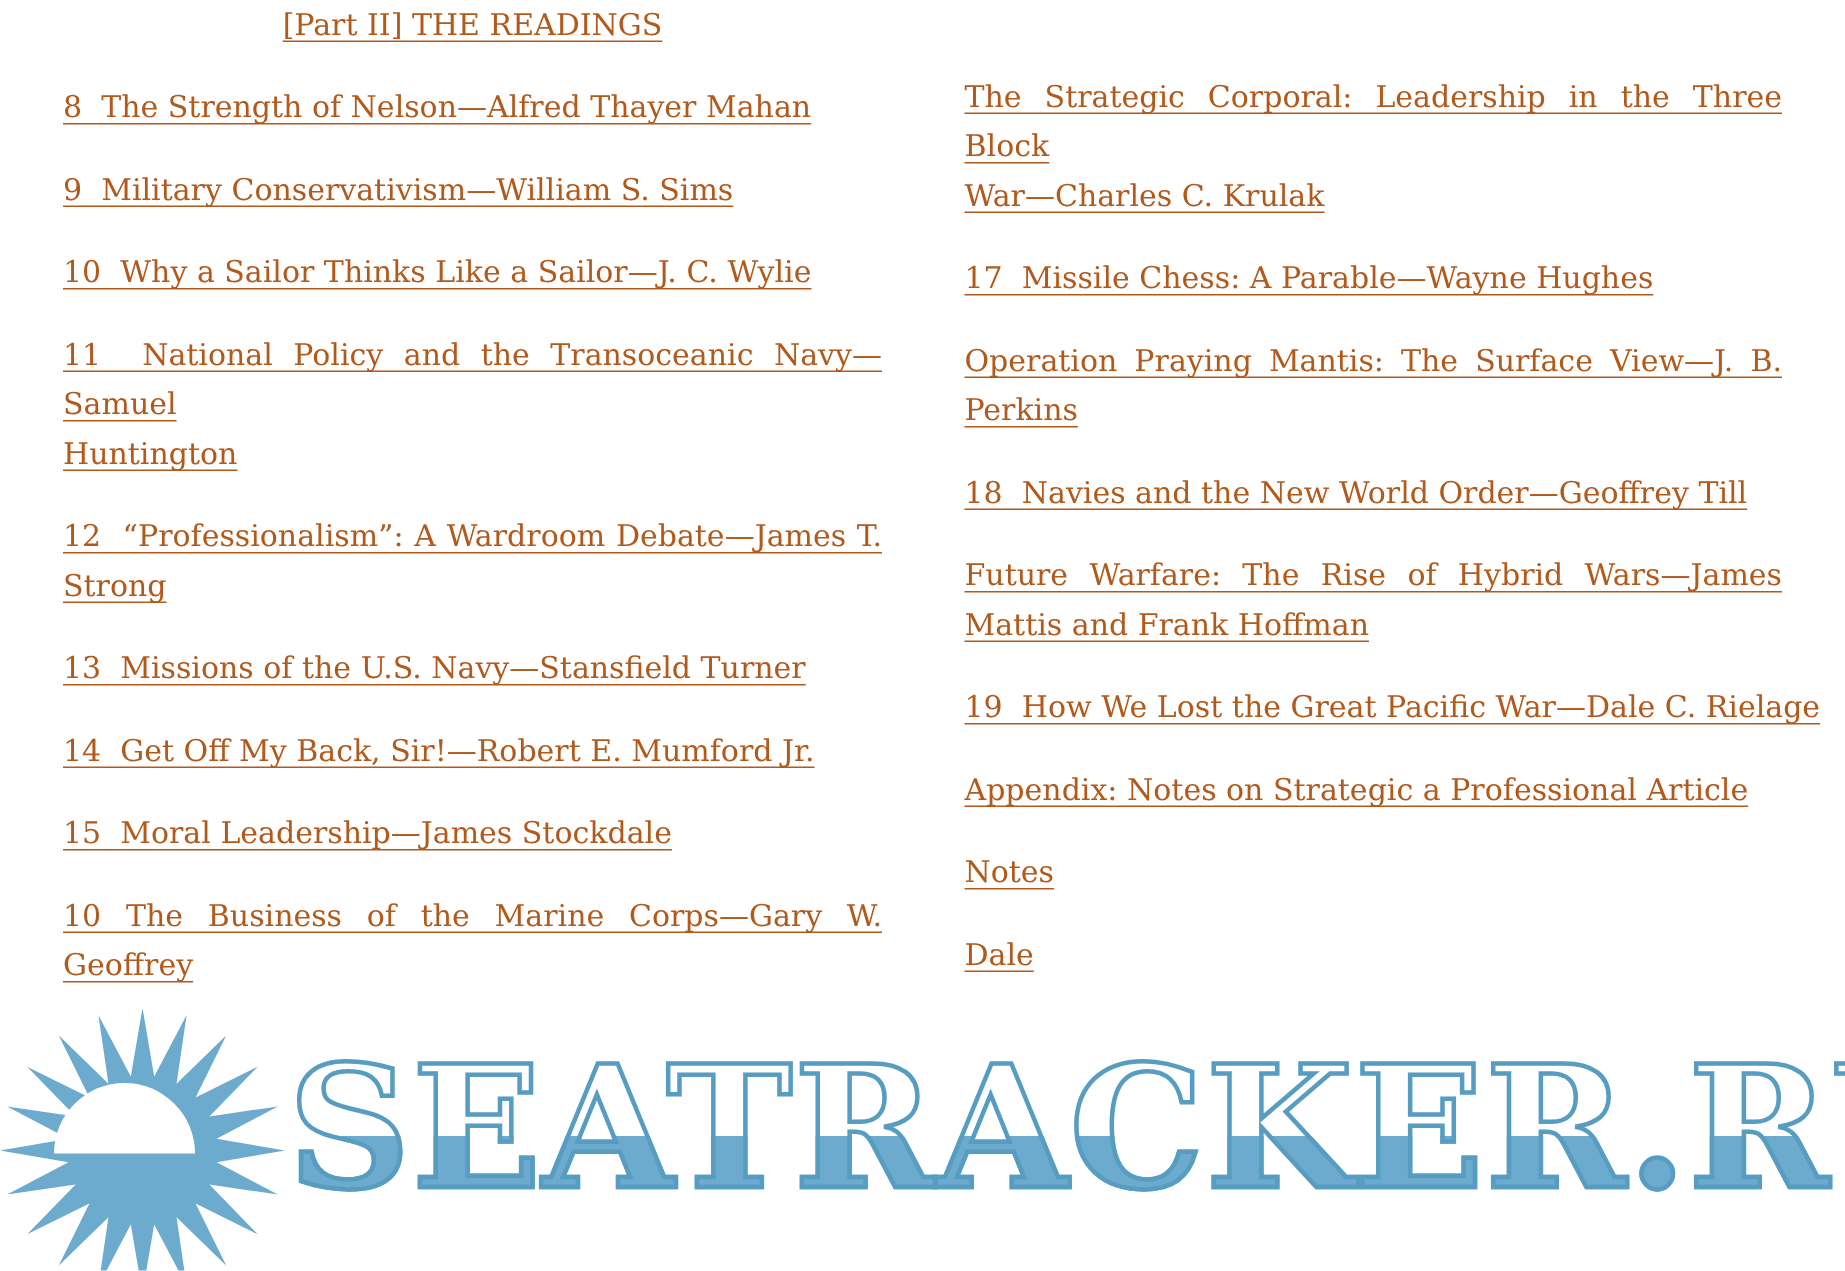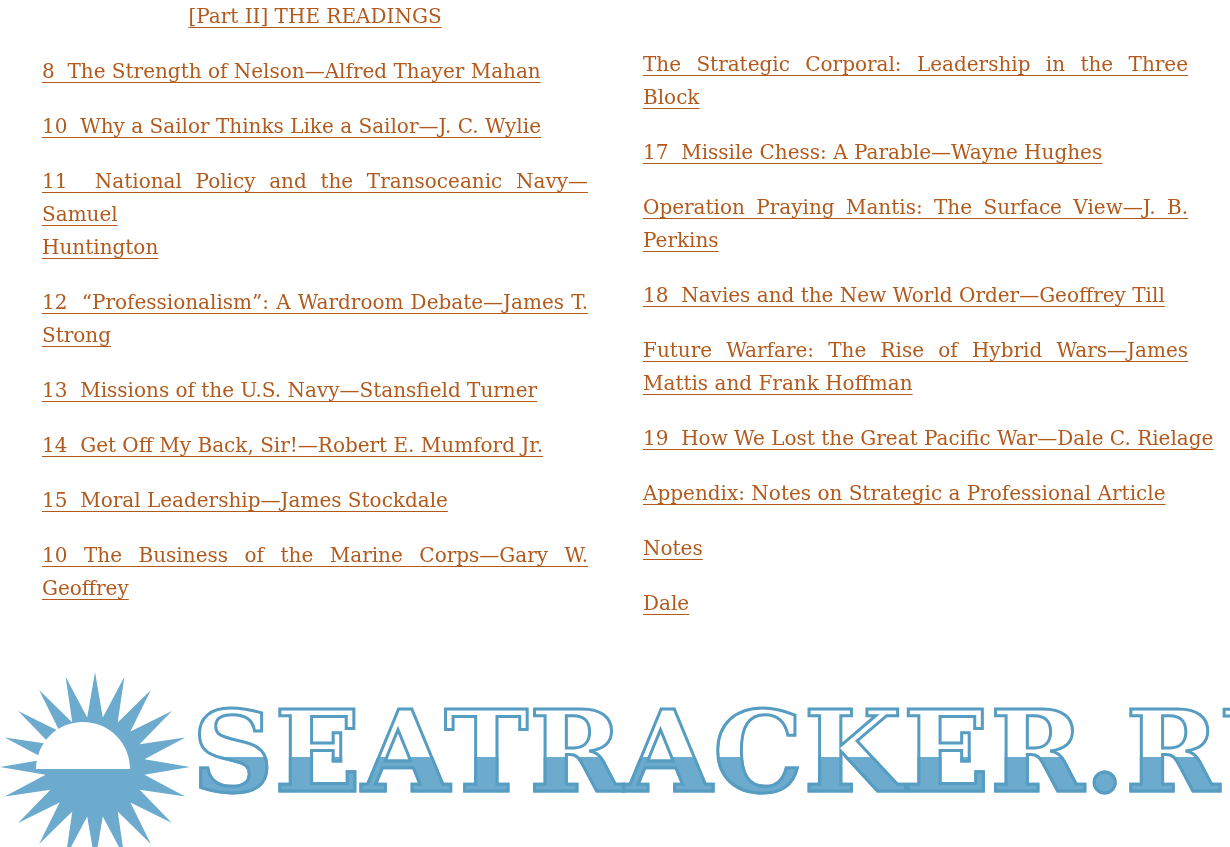--- a/index.html
+++ b/index.html
@@ -52,20 +52,23 @@
 <div class="content">
 
   <div class="col col-left">
     <p class="heading toc-entry">
       <span class="line center">[Part II] THE READINGS</span>
     </p>
     <p class="toc-entry">
       <span class="line">8&nbsp; The Strength of Nelson—Alfred Thayer Mahan</span>
     </p>
     <p class="toc-entry">
+      <span class="line">9&nbsp; Military Conservativism—William S. Sims</span>
+    </p>
+    <p class="toc-entry">
       <span class="line">10&nbsp; Why a Sailor Thinks Like a Sailor—J. C. Wylie</span>
     </p>
     <p class="toc-entry">
       <span class="line jl">11&nbsp; National Policy and the Transoceanic Navy—Samuel</span>
       <span class="line">Huntington</span>
     </p>
     <p class="toc-entry">
       <span class="line jl">12&nbsp; “Professionalism”: A Wardroom Debate—James T.</span>
       <span class="line">Strong</span>
     </p>
@@ -80,20 +83,21 @@
     </p>
     <p class="toc-entry">
       <span class="line jl">10 The Business of the Marine Corps—Gary W.</span>
       <span class="line">Geoffrey</span>
     </p>
   </div>
 
   <div class="col col-right">
     <p class="toc-entry first-right">
       <span class="line jl">The Strategic Corporal: Leadership in the Three Block</span>
+      <span class="line">War—Charles C. Krulak</span>
     </p>
     <p class="toc-entry">
       <span class="line">17&nbsp; Missile Chess: A Parable—Wayne Hughes</span>
     </p>
     <p class="toc-entry">
       <span class="line jl">Operation Praying Mantis: The Surface View—J. B.</span>
       <span class="line">Perkins</span>
     </p>
     <p class="toc-entry">
       <span class="line">18&nbsp; Navies and the New World Order—Geoffrey Till</span>

